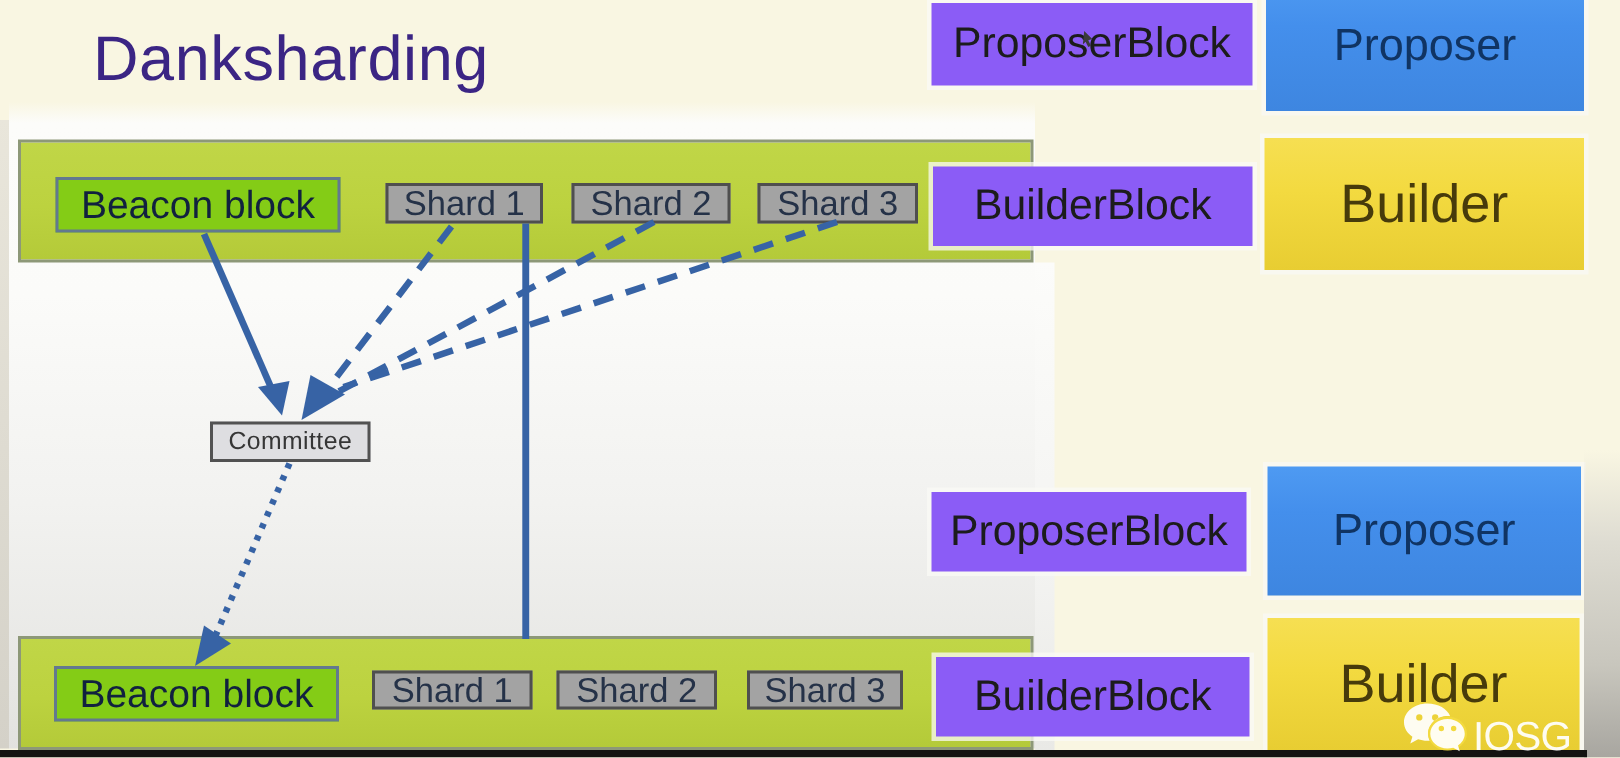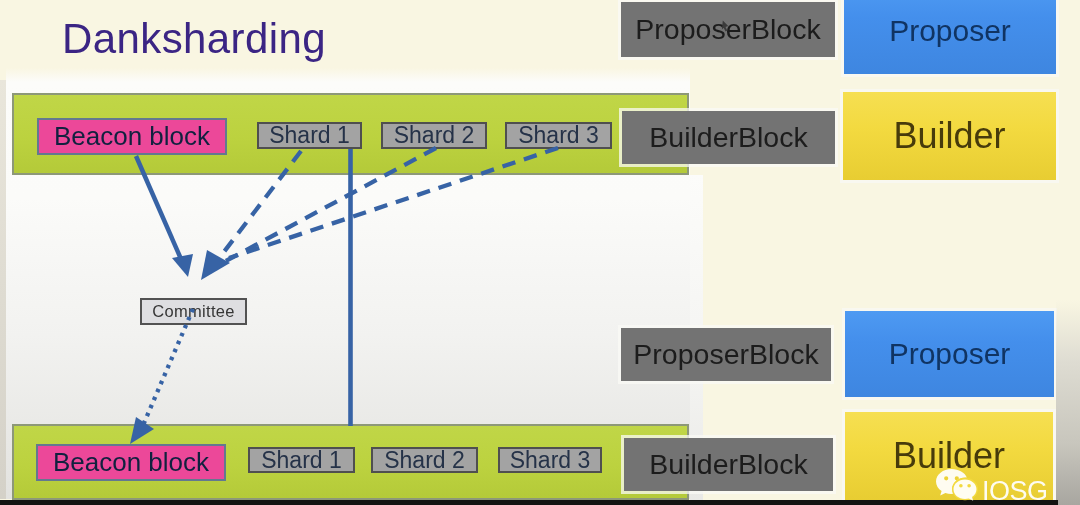--- a/index.html
+++ b/index.html
@@ -8,49 +8,49 @@
   .abs{position:absolute;box-sizing:border-box;}
   #canvas{left:6px;top:68px;width:684px;height:431px;
     background:linear-gradient(180deg,#f9f6e2 0px,#fcfcfa 14px,#fbfbf9 30%,#f2f2f0 62%,#e6e6e3 92%,#e2e2df 100%);}
   #canvas2{left:690px;top:175px;width:13px;height:325px;background:linear-gradient(180deg,#fcfcfa 0%,#f4f4f2 60%,#e9e9e6 100%);}
   #leftstrip{left:0;top:80px;width:6px;height:419px;
     background:linear-gradient(180deg,#e9e6db,#d4d1c8);}
   #title{left:62px;top:15px;font-size:42px;color:#3b2584;letter-spacing:0.4px;}
   .gbar{background:linear-gradient(180deg,#c0d647 0%,#bcd23f 55%,#b4ca39 100%);border:2px solid #8d9878;}
   #gbar1{left:12px;top:93px;width:677px;height:82px;}
   #gbar2{left:12px;top:424px;width:677px;height:76px;}
-  .beacon{background:#ec4899;border:2px solid #63798f;color:#11213f;
+  .beacon{background:#84cc16;border:2px solid #63798f;color:#11213f;
     display:flex;align-items:center;justify-content:center;font-size:26px;}
   #beacon1{left:37px;top:118px;width:190px;height:37px;}
   #beacon2{left:36px;top:444px;width:190px;height:37px;}
   .shard{background:#a3a3a3;border:2px solid #4f4f4f;color:#253248;
     display:flex;align-items:center;justify-content:center;font-size:23px;}
   #sh1{left:257px;top:122px;width:105px;height:27px;}
   #sh2{left:381px;top:122px;width:106px;height:27px;}
   #sh3{left:505px;top:122px;width:107px;height:27px;}
   #sh4{left:248px;top:447px;width:107px;height:26px;}
   #sh5{left:371px;top:447px;width:107px;height:26px;}
   #sh6{left:498px;top:447px;width:104px;height:26px;}
-  .grayblock{background:#737373;box-shadow:0 0 0 3px rgba(250,250,246,0.75);color:#1c1c1c;
+  .grayblock{background:#8b5cf6;box-shadow:0 0 0 3px rgba(250,250,246,0.75);color:#1c1c1c;
     display:flex;align-items:center;justify-content:center;font-size:28.5px;}
   #pb1{left:621px;top:2px;width:214px;height:55px;}
   #bb1{left:622px;top:111px;width:213px;height:53px;}
   #pb2{left:621px;top:328px;width:210px;height:53px;}
   #bb2{left:624px;top:438px;width:209px;height:53px;}
   .blue{background:linear-gradient(180deg,#4e9af2 0%,#448fec 35%,#3e86e0 100%);box-shadow:0 0 0 3px rgba(250,250,246,0.7);color:#103463;
     display:flex;align-items:center;justify-content:center;font-size:30px;}
   #pr1{left:844px;top:-13px;width:212px;height:87px;}
   #pr2{left:845px;top:311px;width:209px;height:86px;}
   .yellow{background:linear-gradient(180deg,#f6df52 0%,#f3da40 40%,#e8cd32 100%);box-shadow:0 0 0 3px rgba(250,250,246,0.7);color:#473b0b;
     display:flex;align-items:center;justify-content:center;font-size:36px;}
   #bu1{left:843px;top:92px;width:213px;height:88px;}
   #bu2{left:845px;top:412px;width:208px;height:88px;}
   #committee{left:140px;top:281px;width:107px;height:27px;background:#dedee1;
     border:2px solid #525252;color:#363636;display:flex;align-items:center;
-    justify-content:center;font-size:16.5px;letter-spacing:0.3px;margin-top:17px;}
+    justify-content:center;font-size:16.5px;letter-spacing:0.3px;}
   #cursor{left:721px;top:20px;width:9px;height:12px;}
   #blackbar{left:0;top:500px;width:1058px;height:5px;background:#131311;}
   #graycorner{left:1056px;top:300px;width:24px;height:205px;
     background:linear-gradient(180deg,rgba(249,246,226,0) 0%,#dedcd2 30%,#c8c6bd 70%,#a8a6a0 100%);}
   #arrows{left:0;top:0;width:1080px;height:505px;z-index:5;}
   #logo{left:930px;top:467px;width:130px;height:40px;z-index:6;}
 </style>
 </head>
 <body>
   <div class="abs" id="canvas"></div>

